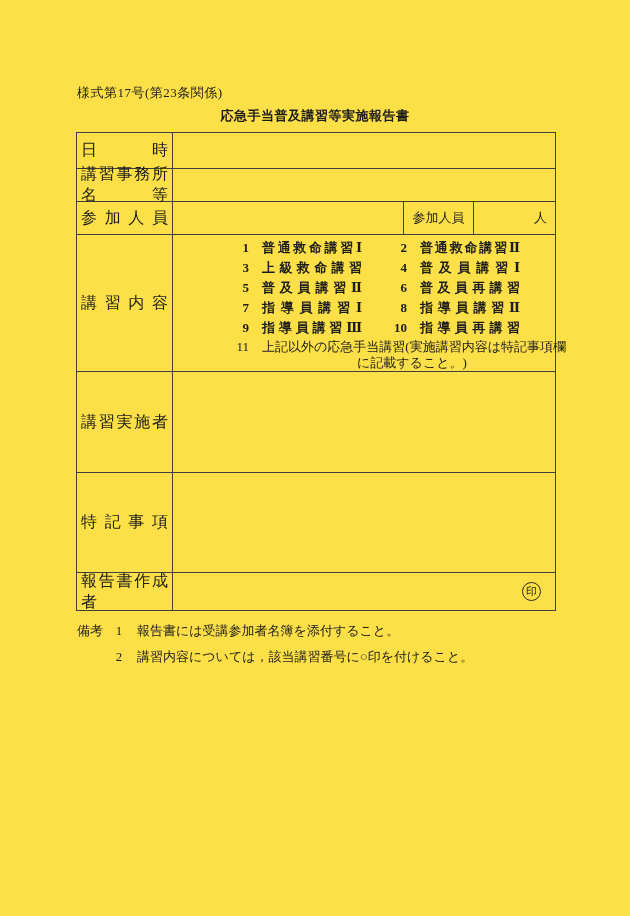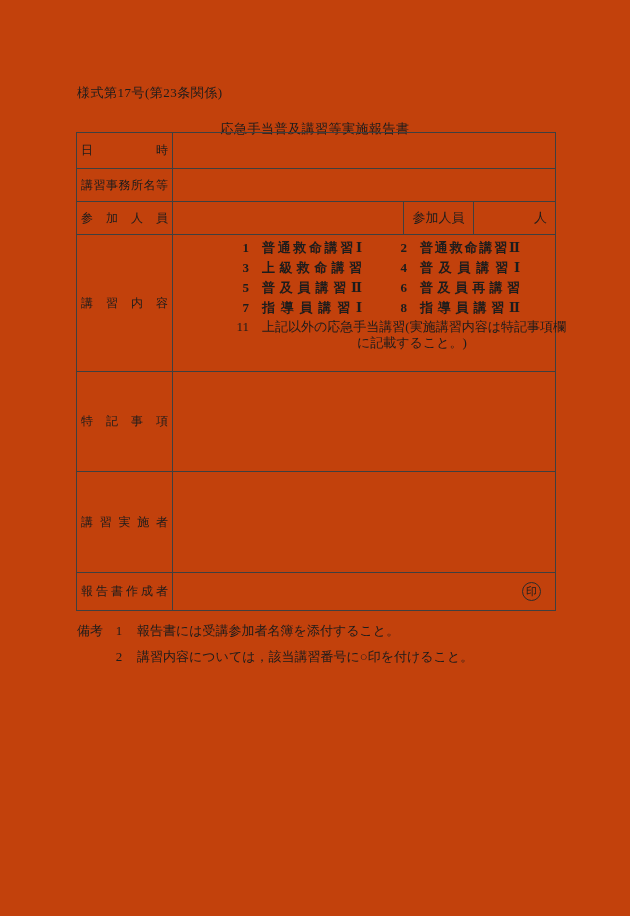--- a/index.html
+++ b/index.html
@@ -1,39 +1,40 @@
 <!DOCTYPE html>
 <html><head>
 <meta charset="utf-8">
 <style>
   * { margin: 0; padding: 0; box-sizing: border-box; }
   html, body { background: #ffffff; }
   .sheet {
     position: relative;
     width: 630px;
     height: 916px;
-    background: #c2410c;
+    background: #fde047;
     font-family: "Liberation Serif", "DejaVu Serif", serif;
     color: #1c1c1c;
     font-size: 13px;
     overflow: hidden;
   }
   .form-no {
     position: absolute;
     left: 77px;
     top: 84px;
     letter-spacing: 0.5px;
   }
   .doc-title {
     position: absolute;
     left: 0;
-    top: 120px;
+    top: 107px;
     width: 630px;
     text-align: center;
     letter-spacing: 0.5px;
+    font-weight: bold;
   }
   .form-table {
     position: absolute;
     left: 76px;
     top: 132px;
     width: 480px;
     border: 1px solid #3f3f3f;
   }
   .row { display: flex; border-bottom: 1px solid #3f3f3f; }
   .row:last-child { border-bottom: none; }
@@ -47,21 +48,21 @@
   .label-cell {
     flex: 0 0 96px;
     border-right: 1px solid #3f3f3f;
     display: flex;
     align-items: center;
   }
   .jlabel {
     display: block;
     width: 100%;
     padding: 0 4px;
-    font-size: 12px;
+    font-size: 16px;
     text-align: justify;
     text-align-last: justify;
     text-justify: inter-character;
   }
   .content-cell { flex: 1 1 auto; position: relative; }
   
   .datetime-cell { padding-top: 3px; text-align: center; }
   .dt-line { white-space: pre; line-height: 15px; }
   
   .participants-label-cell {
@@ -174,38 +175,41 @@
           </div>
           <div class="ci-row">
             <span class="ci-num">3</span><span class="ci-course">上級救命講習</span><span class="ci-num ci-gap">4</span><span class="ci-course">普及員講習Ⅰ</span>
           </div>
           <div class="ci-row">
             <span class="ci-num">5</span><span class="ci-course">普及員講習Ⅱ</span><span class="ci-num ci-gap">6</span><span class="ci-course">普及員再講習</span>
           </div>
           <div class="ci-row">
             <span class="ci-num">7</span><span class="ci-course">指導員講習Ⅰ</span><span class="ci-num ci-gap">8</span><span class="ci-course">指導員講習Ⅱ</span>
           </div>
+          <div class="ci-row">
+            <span class="ci-num">9</span><span class="ci-course">指導員講習Ⅲ</span><span class="ci-num ci-gap">10</span><span class="ci-course">指導員再講習</span>
+          </div>
           <div class="item11-l1">
             <span class="ci-num">11</span><span class="item11-text">上記以外の応急手当講習(実施講習内容は特記事項欄</span>
           </div>
           <div class="item11-l2">に記載すること。)</div>
         </div>
       </div>
     </div>
 
+    <div class="row r6">
+      <div class="label-cell">
+        <span class="jlabel">講習実施者</span>
+      </div>
+      <div class="content-cell"></div>
+    </div>
+
     <div class="row r5">
       <div class="label-cell">
         <span class="jlabel">特記事項</span>
-      </div>
-      <div class="content-cell"></div>
-    </div>
-
-    <div class="row r6">
-      <div class="label-cell">
-        <span class="jlabel">講習実施者</span>
       </div>
       <div class="content-cell"></div>
     </div>
 
     <div class="row r7">
       <div class="label-cell">
         <span class="jlabel">報告書作成者</span>
       </div>
       <div class="content-cell author-cell">
         <span class="seal">印</span>

